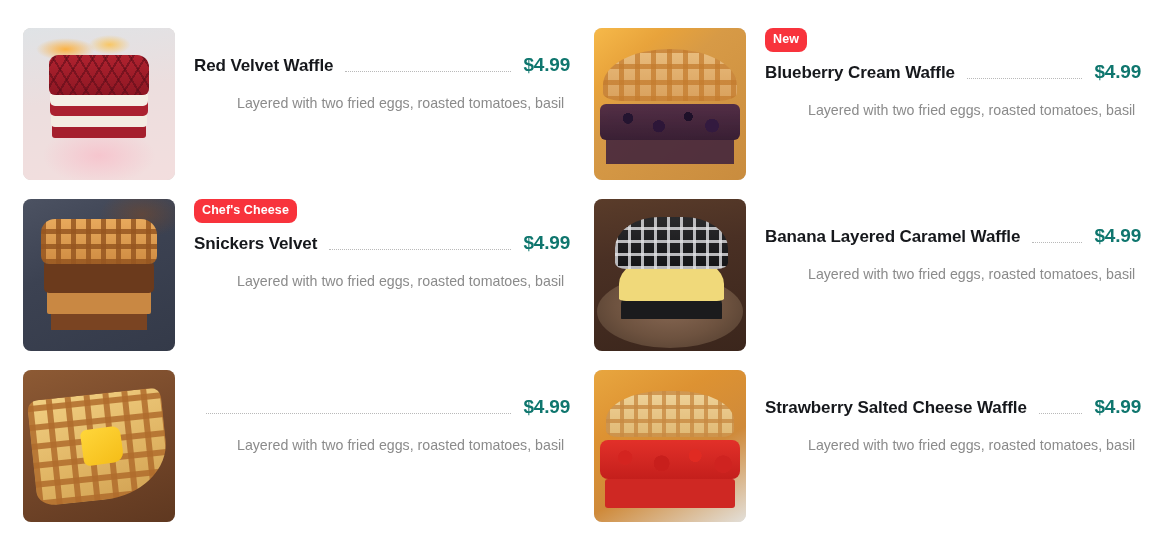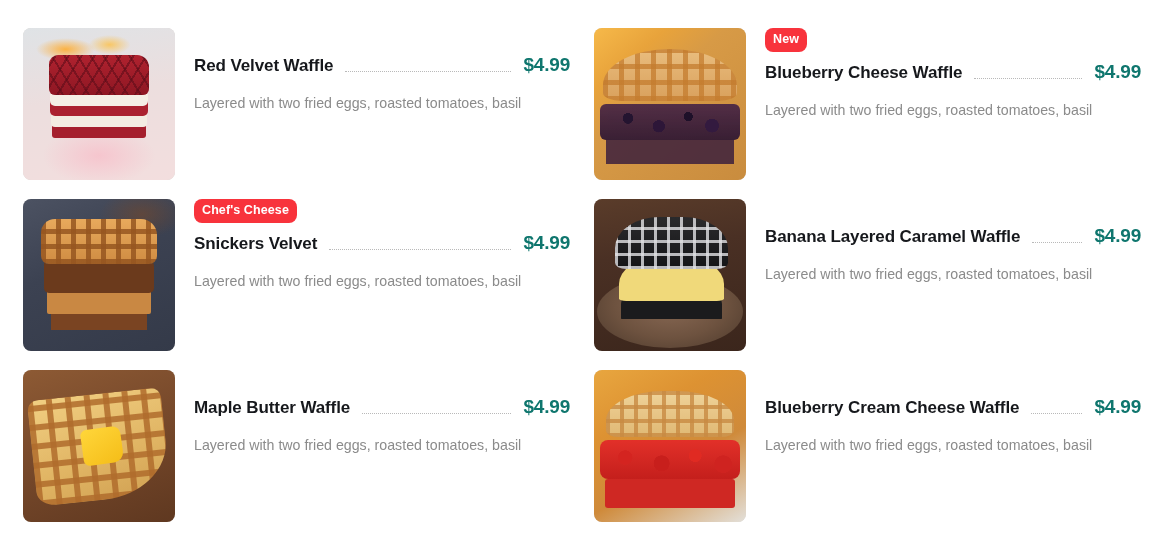--- a/index.html
+++ b/index.html
@@ -268,20 +268,21 @@
     letter-spacing: -.2px;
     white-space: nowrap;
   }
 
   .item-desc {
     margin-top: 18px;
     font-size: 14.2px;
     color: #8b8b8b;
     line-height: 1.3;
     white-space: nowrap;
+    margin-left: 43px;
   }
 </style>
 </head>
 <body>
 
 <div id="menu-grid">
 
   <div class="menu-column column-left">
 
     <div class="menu-item">
@@ -316,42 +317,41 @@
       </div>
     </div>
 
     <div class="menu-item">
       <div class="item-thumb">
         <div class="thumb-art art-maple"></div>
       </div>
       <div class="item-body">
         <div class="item-badge-row"></div>
         <div class="item-headline">
-          <span class="item-title">Maple Butter Waffle</span>
           <span class="item-leader"></span>
           <span class="item-price">$4.99</span>
         </div>
         <div class="item-desc">Layered with two fried eggs, roasted tomatoes, basil</div>
       </div>
     </div>
 
   </div>
 
   <div class="menu-column column-right">
 
     <div class="menu-item">
       <div class="item-thumb">
         <div class="thumb-art art-blueberry"></div>
       </div>
       <div class="item-body">
         <div class="item-badge-row has-badge">
           <span class="item-badge">New</span>
         </div>
         <div class="item-headline">
-          <span class="item-title">Blueberry Cheese Waffle</span>
+          <span class="item-title">Blueberry Cream Waffle</span>
           <span class="item-leader"></span>
           <span class="item-price">$4.99</span>
         </div>
         <div class="item-desc">Layered with two fried eggs, roasted tomatoes, basil</div>
       </div>
     </div>
 
     <div class="menu-item">
       <div class="item-thumb">
         <div class="thumb-art art-banana"></div>
@@ -367,21 +367,21 @@
       </div>
     </div>
 
     <div class="menu-item">
       <div class="item-thumb">
         <div class="thumb-art art-strawberry"></div>
       </div>
       <div class="item-body">
         <div class="item-badge-row"></div>
         <div class="item-headline">
-          <span class="item-title">Blueberry Cream Cheese Waffle</span>
+          <span class="item-title">Strawberry Salted Cheese Waffle</span>
           <span class="item-leader"></span>
           <span class="item-price">$4.99</span>
         </div>
         <div class="item-desc">Layered with two fried eggs, roasted tomatoes, basil</div>
       </div>
     </div>
 
   </div>
 </div>
 

